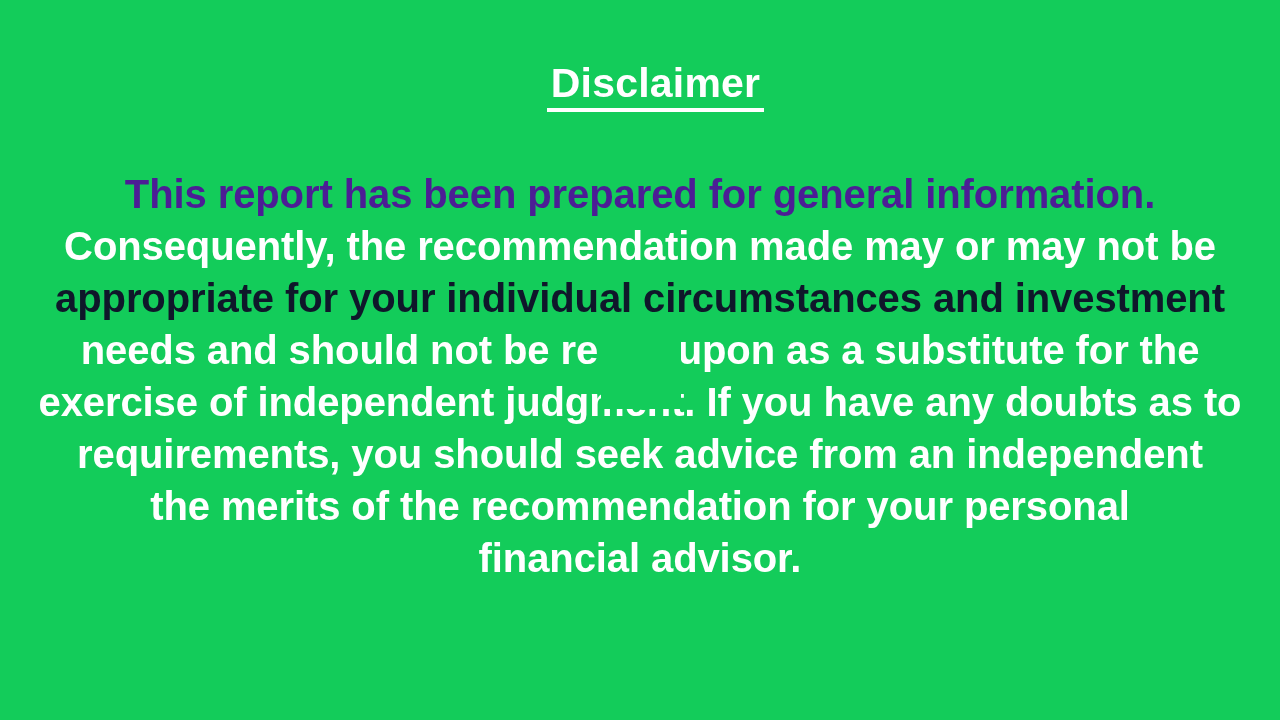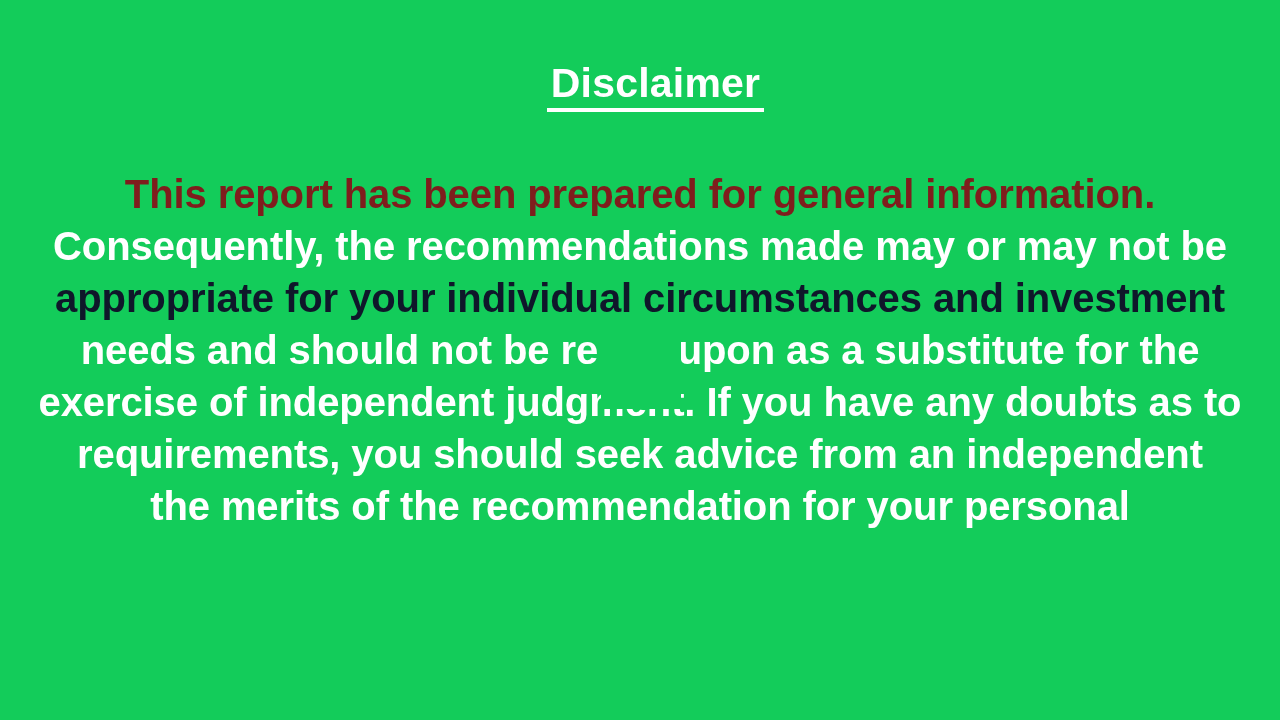--- a/index.html
+++ b/index.html
@@ -88,24 +88,25 @@
 </head>
 <body style="background: rgb(19, 204, 90);">
 
 <div id="slide" style="background: rgb(19, 204, 90);">
 
   <div id="title-block">
     <div id="slide-title" style="color: rgb(255, 255, 255);">Disclaimer</div>
   </div>
 
   <div id="body-block">
-    <div class="body-line" style="color: #7f1d1d;">This report has been prepared for general information.</div>
-    <div class="body-line" style="color: rgb(255, 255, 255);">Consequently, the recommendations made may or may not be</div>
+    <div class="body-line" style="color: #4c1d95;">This report has been prepared for general information.</div>
+    <div class="body-line" style="color: rgb(255, 255, 255);">Consequently, the recommendation made may or may not be</div>
     <div class="body-line" style="color: #0f172a;">appropriate for your individual circumstances and investment</div>
     <div class="body-line" style="color: rgb(255, 255, 255);">needs and should not be relied upon as a substitute for the</div>
     <div class="body-line" style="color: rgb(255, 255, 255);">exercise of independent judgment. If you have any doubts as to</div>
     <div class="body-line" style="color: rgb(255, 255, 255);">requirements, you should seek advice from an independent</div>
     <div class="body-line" style="color: rgb(255, 255, 255);">the merits of the recommendation for your personal</div>
+    <div class="body-line" style="color: rgb(255, 255, 255);">financial advisor.</div>
   </div>
 
   <div id="occlusion-mask" style="background: rgb(19, 204, 90);"></div>
 
 </div>
 
 </body></html>

